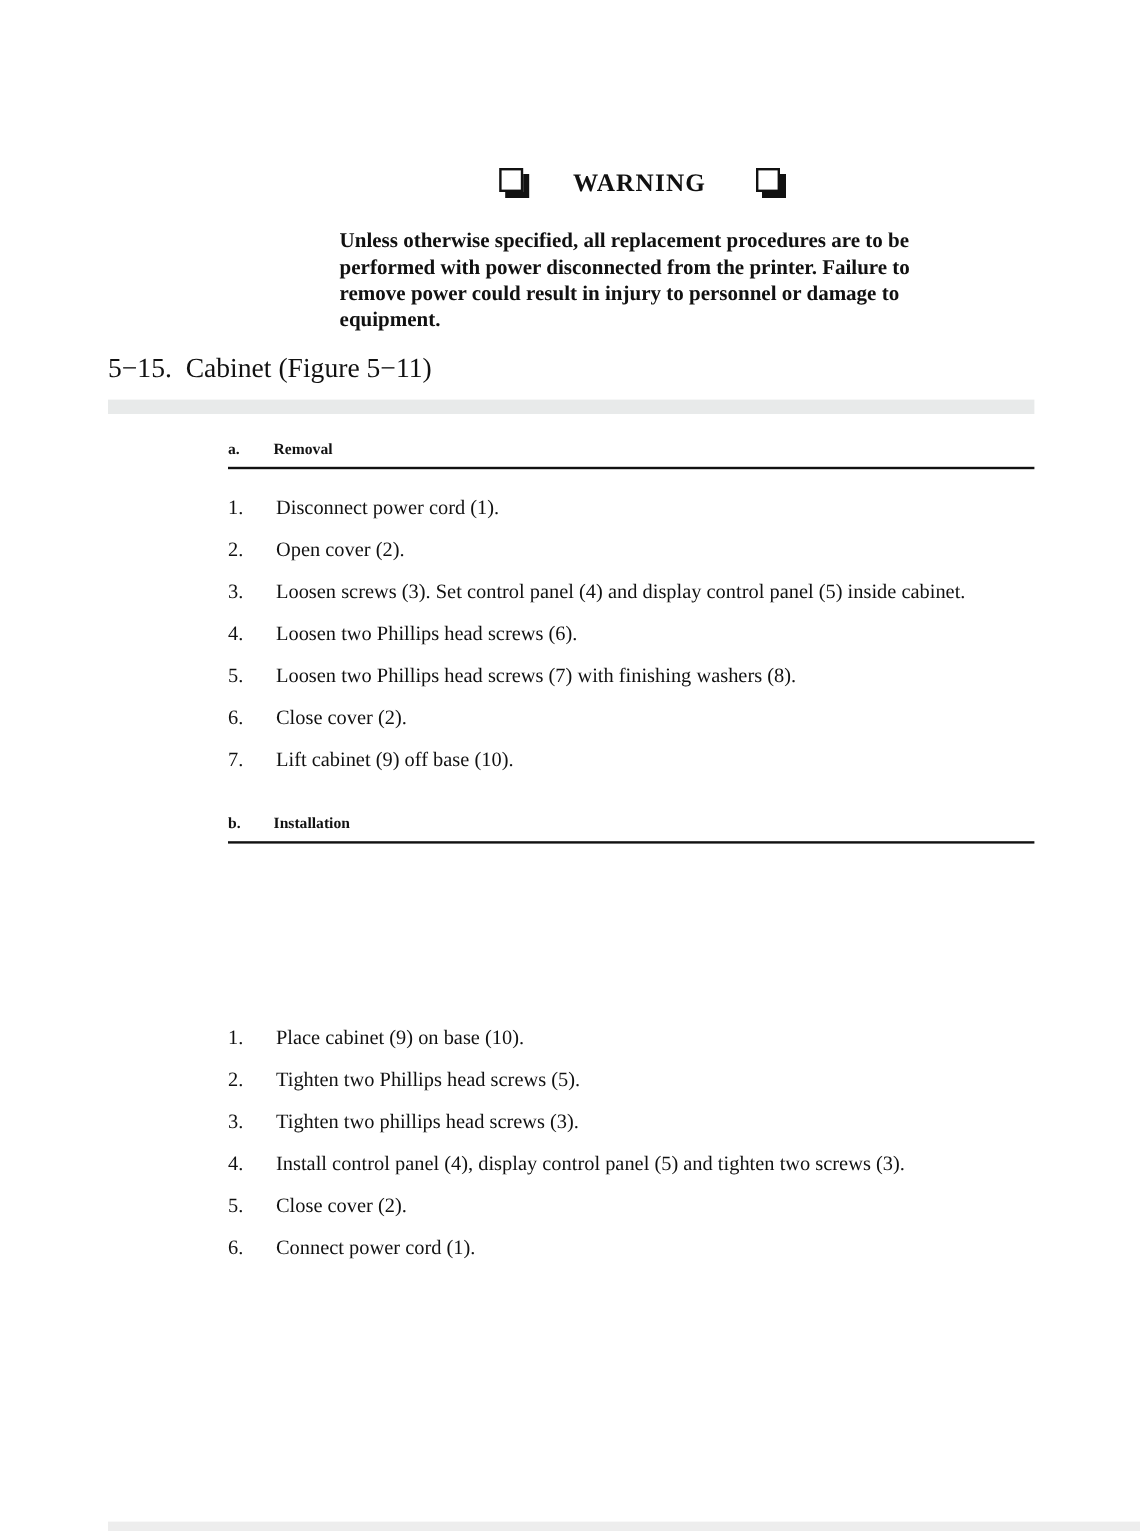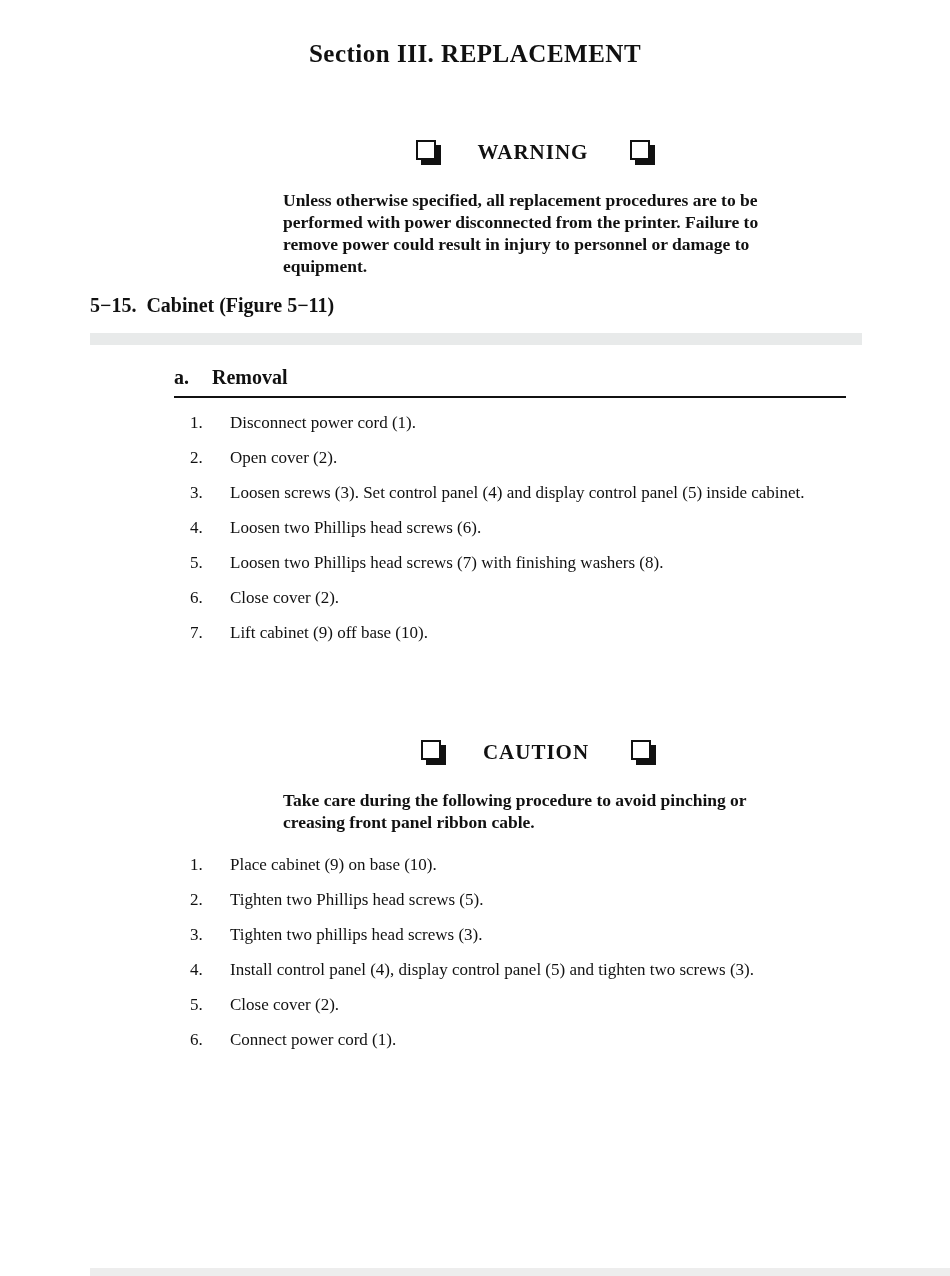--- a/index.html
+++ b/index.html
@@ -30,34 +30,34 @@
   }
   .notice-text{
     margin-top:24px;font-size:17.5px;font-weight:bold;
     line-height:22px;text-align:left;
   }
   .warning-block{top:140px;}
   .caution-block{top:740px;width:506px;}
   
   .section-heading{
     position:absolute;left:90px;top:294px;
-    font-size:20px;font-weight:bold;white-space:pre;
+    font-size:23px;font-weight:normal;white-space:pre;
   }
   .graybar{
     position:absolute;left:90px;top:333px;width:772px;height:12px;
     background:#e8eaea;
   }
   .bottombar{
     position:absolute;left:90px;top:1268px;right:0;height:8px;
     background:#ededed;
   }
   
   .subhead{
-    position:absolute;left:174px;width:672px;
-    font-size:20px;font-weight:bold;
+    position:absolute;left:190px;width:672px;
+    font-size:13px;font-weight:bold;
     border-bottom:2.5px solid #111;
     padding-bottom:7px;
   }
   .subhead .sub-letter{display:inline-block;width:38px;}
   .sub-a{top:366px;}
   .sub-b{top:678px;}
   
   .steps{position:absolute;left:190px;width:685px;font-size:17px;}
   .steps-removal{top:412px;}
   .steps-install{top:854px;}
@@ -69,21 +69,20 @@
     position:absolute;left:90px;top:1240px;width:772px;
     display:flex;justify-content:space-between;
     font-size:17.5px;
   }
 </style>
 </head>
 <body>
 
 <div class="page">
 
-  <div class="doc-title">Section III. REPLACEMENT</div>
 
   <div class="notice warning-block">
     <div class="notice-head">
       <span class="sq"></span>
       <span>WARNING</span>
       <span class="sq"></span>
     </div>
     <div class="notice-text">Unless otherwise specified, all replacement procedures are to be performed with power disconnected from the printer. Failure to remove power could result in injury to personnel or damage to equipment.</div>
   </div>
 
@@ -125,29 +124,24 @@
         <span class="step-num">6.</span>
         <span class="step-text">Close cover (2).</span>
       </div>
 
       <div class="step">
         <span class="step-num">7.</span>
         <span class="step-text">Lift cabinet (9) off base (10).</span>
       </div>
     </div>
 
+  <div class="subhead sub-b">
+    <span class="sub-letter">b.</span><span>Installation</span>
+  </div>
 
-  <div class="notice caution-block">
-    <div class="notice-head">
-      <span class="sq"></span>
-      <span>CAUTION</span>
-      <span class="sq"></span>
-    </div>
-    <div class="notice-text">Take care during the following procedure to avoid pinching or creasing front panel ribbon cable.</div>
-  </div>
 
   <div class="steps steps-install">
 
       <div class="step">
         <span class="step-num">1.</span>
         <span class="step-text">Place cabinet (9) on base (10).</span>
       </div>
 
       <div class="step">
         <span class="step-num">2.</span>

